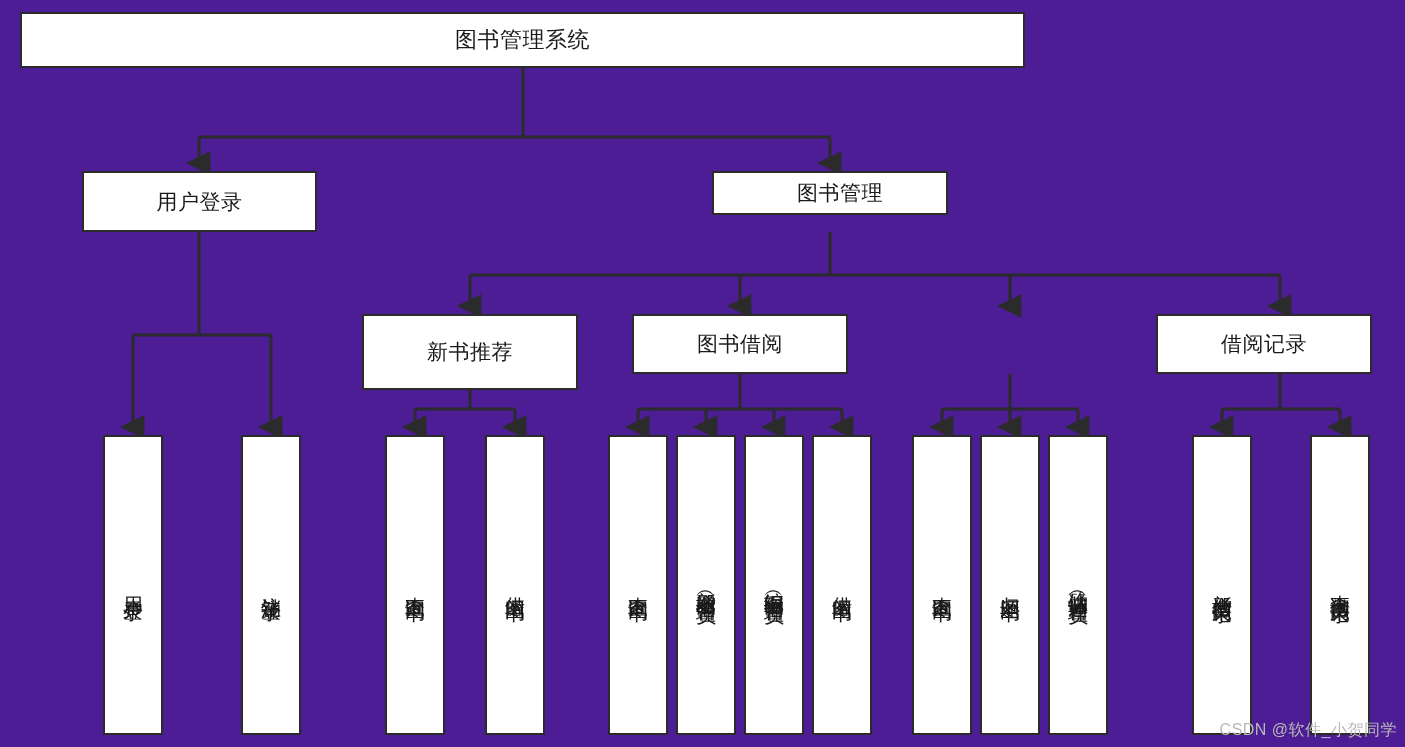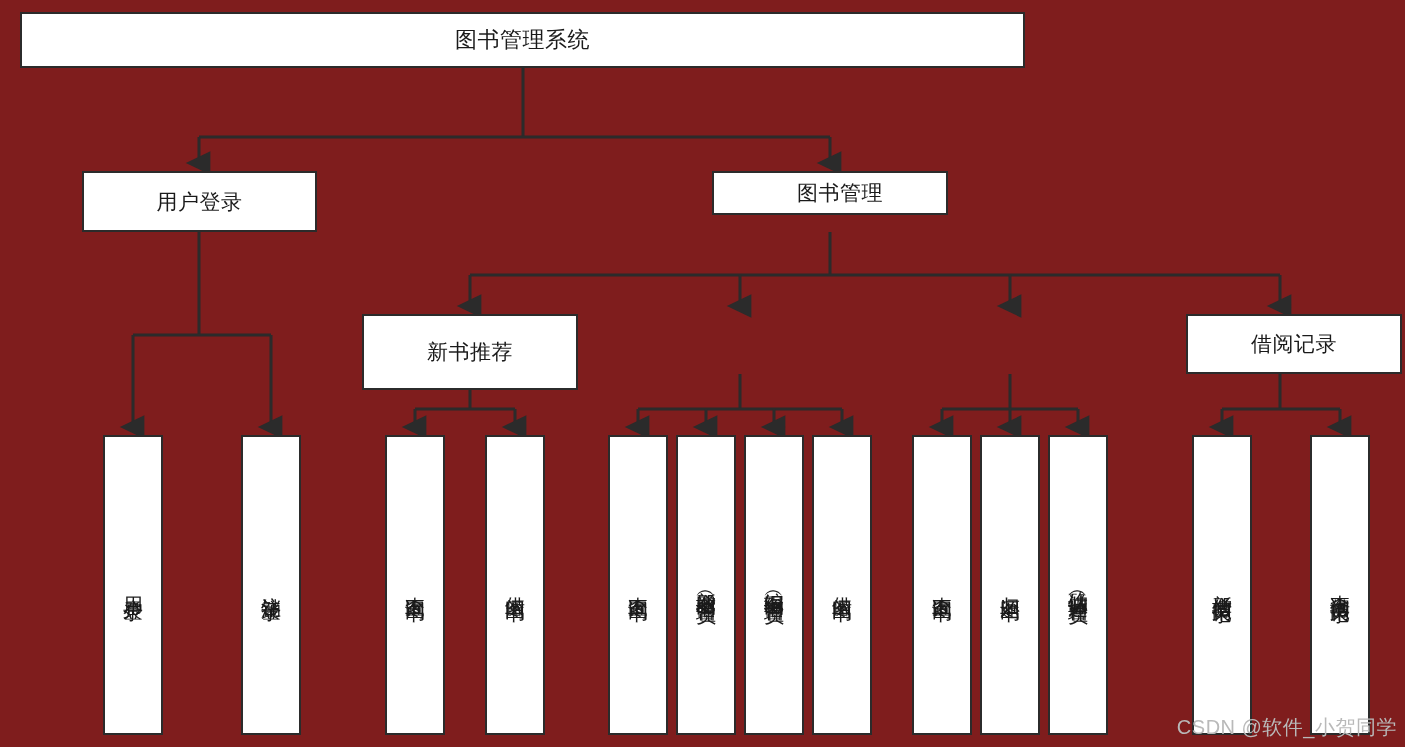--- a/index.html
+++ b/index.html
@@ -7,21 +7,21 @@
     padding: 0;
     background: #ffffff;
   }
   body {
     font-family: "Liberation Sans", "DejaVu Sans", sans-serif;
   }
   #canvas {
     position: relative;
     width: 1405px;
     height: 747px;
-    background: #7f1d1d;
+    background: #4c1d95;
     overflow: hidden;
   }
   #edges {
     position: absolute;
     left: 0;
     top: 0;
     width: 1405px;
     height: 747px;
   }
   .node {
@@ -51,21 +51,21 @@
     font-size: 20px;
     line-height: 1.45;
     letter-spacing: 2px;
     white-space: nowrap;
     text-align: center;
   }
   .watermark {
     position: absolute;
     right: 8px;
     bottom: 6px;
-    font-size: 20px;
+    font-size: 16px;
     color: #b9b9b9;
     white-space: nowrap;
     letter-spacing: 0.5px;
   }
 </style>
 </head>
 <body>
 
 <div id="canvas">
 
@@ -126,21 +126,24 @@
   <div class="node" style="left:82px; top:171px; width:235px; height:61px;">
     <span class="node-label">用户登录</span>
   </div>
   <div class="node" style="left:712px; top:171px; width:236px; height:44px;padding-left:20px;">
     <span class="node-label">图书管理</span>
   </div>
 
   <div class="node" style="left:362px; top:314px; width:216px; height:76px;">
     <span class="node-label">新书推荐</span>
   </div>
-  <div class="node" style="left:1186px; top:314px; width:216px; height:60px;">
+  <div class="node" style="left:632px; top:314px; width:216px; height:60px;">
+    <span class="node-label">图书借阅</span>
+  </div>
+  <div class="node" style="left:1156px; top:314px; width:216px; height:60px;">
     <span class="node-label">借阅记录</span>
   </div>
 
   <div class="node leaf" style="left:103px; top:435px; width:60px; height:300px;">
     <span class="node-label">用户登录</span>
   </div>
   <div class="node leaf" style="left:241px; top:435px; width:60px; height:300px;">
     <span class="node-label">注销登录</span>
   </div>
 

